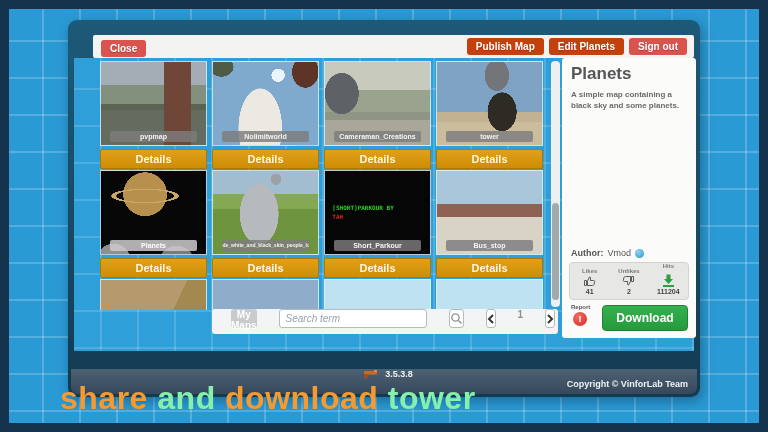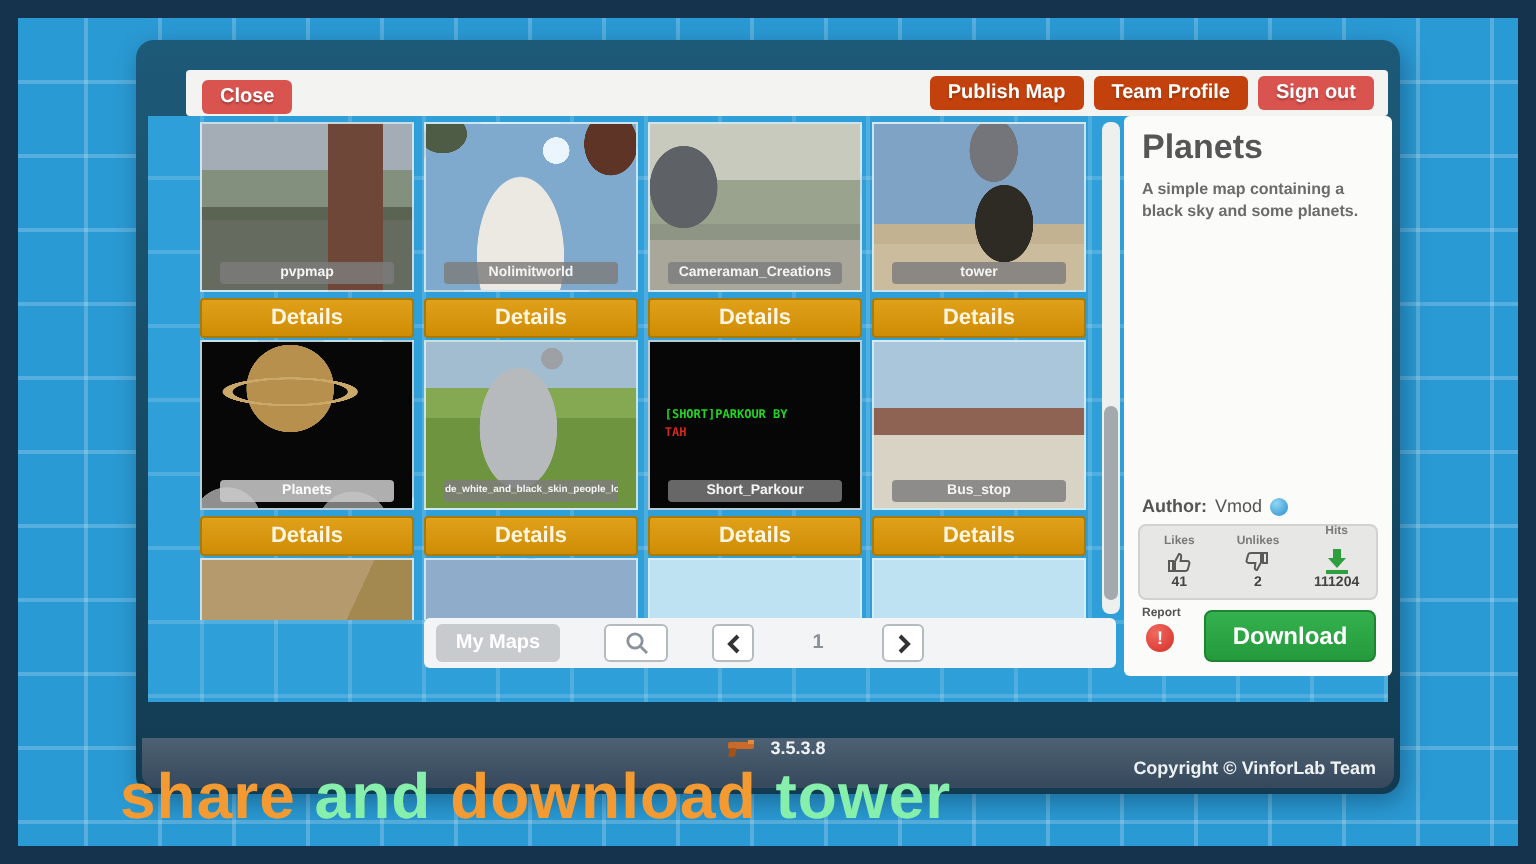--- a/index.html
+++ b/index.html
@@ -106,21 +106,21 @@
   .report-label { position:absolute; left:9px; top:246px; font-size:6px; font-weight:bold; color:#555; }
   .report-icon { position:absolute; left:11px; top:254px; width:14px; height:14px; border-radius:50%;
     background:radial-gradient(circle at 35% 30%, #f06a60, #d62f28); color:#fff; font-size:9px; font-weight:bold;
     text-align:center; line-height:14px; }
   .download-btn { position:absolute; right:8px; top:247px; width:86px; height:26px;
     background:linear-gradient(180deg,#35b14f,#249a3c); border:1px solid #1d8431; border-radius:4px;
     color:#fff; font-size:12px; font-weight:bold; font-family:inherit; }
 
   
   .controls { position:absolute; left:138px; top:251px; width:346px; height:25px; background:#f2f4f5;
-    border-radius:3px; display:flex; align-items:center; gap:22px; padding:0 6px; }
+    border-radius:3px; display:flex; gap:22px; padding:0 19px; }
   .mymaps-btn { width:62px; height:19px; background:#c7cbce; border:none; border-radius:3px; color:#fff;
     font-size:10px; font-weight:bold; font-family:inherit; }
   .search-input { width:148px; height:19px; border:1px solid #b5bcc0; border-radius:3px; font-size:10px;
     font-style:italic; color:#5a6268; padding:0 6px; font-family:inherit; background:#fff; }
   .search-input::placeholder { color:#9aa2a8; }
   .icon-btn { width:32px; height:19px; background:#fff; border:1px solid #b5bcc0; border-radius:3px;
     display:flex; align-items:center; justify-content:center; }
   .nav-btn { width:21px; height:19px; }
   .page-num { width:20px; text-align:center; font-size:10px; font-weight:bold; color:#8a9096; }
 
@@ -145,21 +145,21 @@
 <div class="grid-bg"></div>
 
 <div class="window">
 
   <div class="toolbar">
     <div class="tb-left">
       <button class="tbtn red">Close</button>
     </div>
     <div class="tb-right">
       <button class="tbtn gray">Publish Map</button>
-      <button class="tbtn gray">Team Profile</button>
+      <button class="tbtn gray">Edit Planets</button>
       <button class="tbtn red">Sign out</button>
     </div>
   </div>
 
   <div class="content">
 
     <div class="tiles">
 
       <div class="tile-row">
         <div class="tile">
@@ -280,20 +280,21 @@
         </div>
       </div>
 
       <div class="report-label">Report</div>
       <div class="report-icon">!</div>
       <button class="download-btn">Download</button>
     </div>
 
     <div class="controls">
       <button class="mymaps-btn">My Maps</button>
+      <input class="search-input" type="text" placeholder="Search term" style="">
       <div class="icon-btn">
         <span>
           <svg width="13" height="13" viewBox="0 0 13 13">
               <circle cx="5.5" cy="5.5" r="3.6" fill="none" stroke="#8a939b" stroke-width="1.4"></circle>
               <line x1="8.4" y1="8.4" x2="11.5" y2="11.5" stroke="#8a939b" stroke-width="1.4"></line>
             </svg>
         </span>
       </div>
       <div class="icon-btn nav-btn">
         <span>

